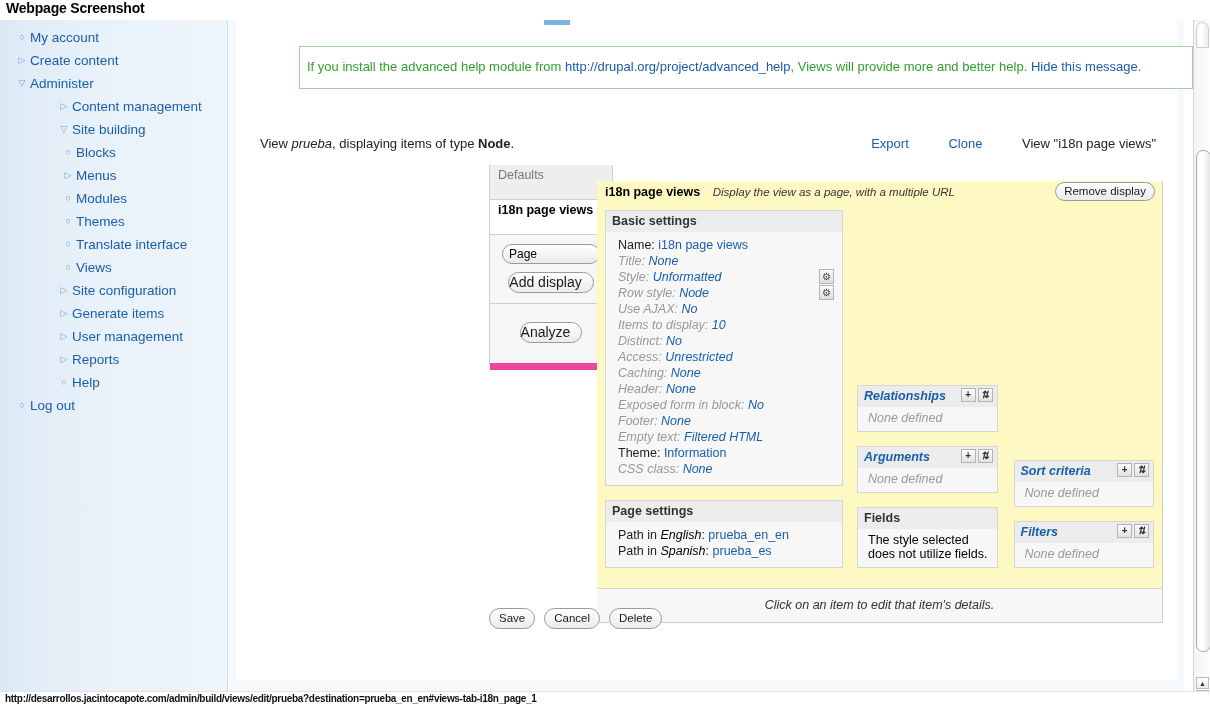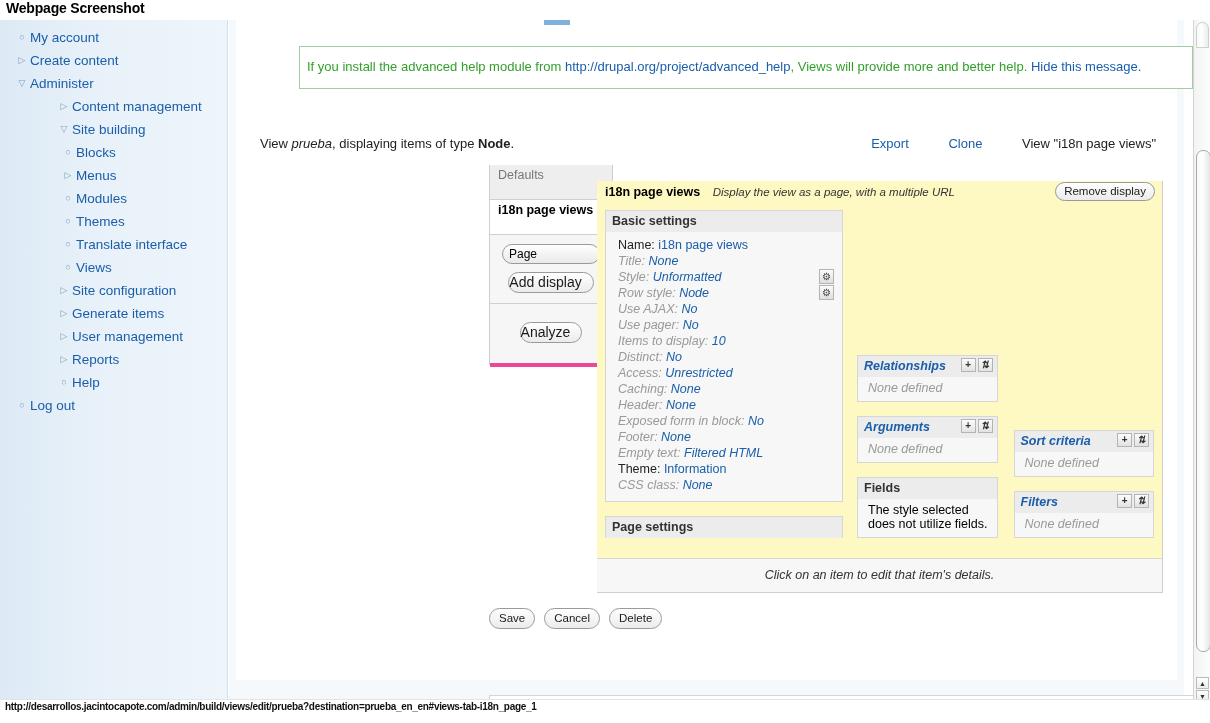--- a/index.html
+++ b/index.html
@@ -172,21 +172,21 @@
   .disp-box {
     border-bottom: 1px solid #cfcfcf;
     background: #f6f6f6;
     padding: 9px 0 10px 0;
     text-align: center;
   }
   .disp-box2 {
     background: #f6f6f6;
     padding: 18px 0 20px 0;
     text-align: center;
-    border-bottom: 4px solid #ec4899;
+    border-bottom: 7px solid #ec4899;
   }
   select.sel {
     font-family: "Liberation Sans", sans-serif;
     font-size: 12px;
     width: 98px;
     height: 20px;
     border: 1px solid #9a9a9a;
     border-radius: 10px;
     background: linear-gradient(#ffffff, #e9e9e9);
     padding-left: 6px;
@@ -394,21 +394,21 @@
     border-radius: 7px 7px 0 0;
     background: linear-gradient(to right, #f8f8f8, #ffffff 40%, #ececec);
     box-sizing: border-box;
   }
 
   
   .statusbar {
     position: absolute;
     left: 0; bottom: 0;
     width: 1210px;
-    height: 24px;
+    height: 32px;
     background: #ffffff;
     border-top: 1px solid #e4e4e4;
     box-sizing: border-box;
   }
   .statusbar span {
     position: absolute;
     left: 5px; top: 1px;
     font-size: 10px;
     font-weight: bold;
     color: #111;
@@ -550,37 +550,42 @@
 
                 <div class="bucket">
                   <div class="bucket-head">Basic settings</div>
                   <div class="bucket-body" style="padding-left:2px;">
                     <ul class="settings-list" id="basic-settings-list">
                         <li><span class="s-lbl solid">Name:</span> <span class="s-val solid">i18n page views</span></li>
                         <li><span class="s-lbl">Title:</span> <span class="s-val">None</span></li>
                         <li><span class="s-lbl">Style:</span> <span class="s-val">Unformatted</span><span class="gear">⚙</span></li>
                         <li><span class="s-lbl">Row style:</span> <span class="s-val">Node</span><span class="gear">⚙</span></li>
                         <li><span class="s-lbl">Use AJAX:</span> <span class="s-val">No</span></li>
-                        <li><span class="s-lbl">Use pager:</span> <span class="s-val">No</span></li>
                         <li><span class="s-lbl">Items to display:</span> <span class="s-val">10</span></li>
                         <li><span class="s-lbl">Distinct:</span> <span class="s-val">No</span></li>
                         <li><span class="s-lbl">Access:</span> <span class="s-val">Unrestricted</span></li>
                         <li><span class="s-lbl">Caching:</span> <span class="s-val">None</span></li>
                         <li><span class="s-lbl">Header:</span> <span class="s-val">None</span></li>
                         <li><span class="s-lbl">Exposed form in block:</span> <span class="s-val">No</span></li>
                         <li><span class="s-lbl">Footer:</span> <span class="s-val">None</span></li>
                         <li><span class="s-lbl">Empty text:</span> <span class="s-val">Filtered HTML</span></li>
                         <li><span class="s-lbl solid">Theme:</span> <span class="s-val solid">Information</span></li>
                         <li><span class="s-lbl">CSS class:</span> <span class="s-val">None</span></li>
                       </ul>
                   </div>
                 </div>
 
                 <div class="bucket">
                   <div class="bucket-head">Page settings</div>
+                  <div class="bucket-body" style="padding-left:2px;">
+                    <ul class="settings-list pg-list" id="page-settings-list">
+                        <li><span class="pg-lbl">Path in </span><em>English</em><span class="pg-lbl">:</span> <span class="s-val solid">prueba_en_en</span></li>
+                        <li><span class="pg-lbl">Path in </span><em>Spanish</em><span class="pg-lbl">:</span> <span class="s-val solid">prueba_es</span></li>
+                      </ul>
+                  </div>
                 </div>
 
               </div>
 
               <div class="col-right">
 
                 <div class="col-r1">
 
                   <div class="bucket">
                     <div class="bucket-head link">

